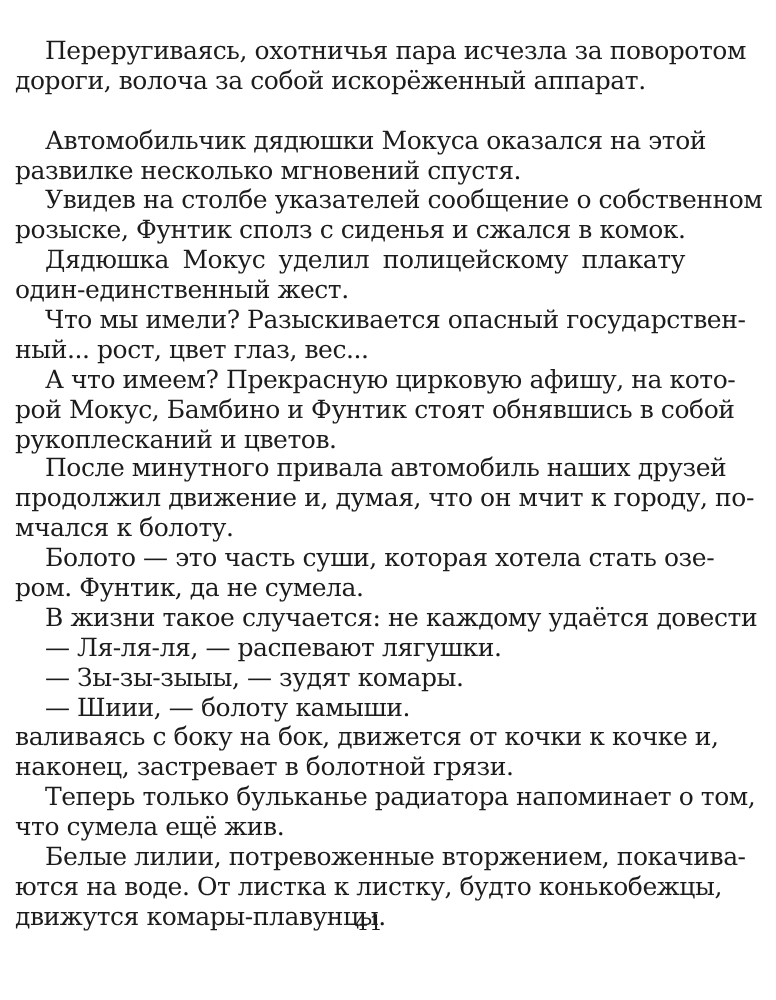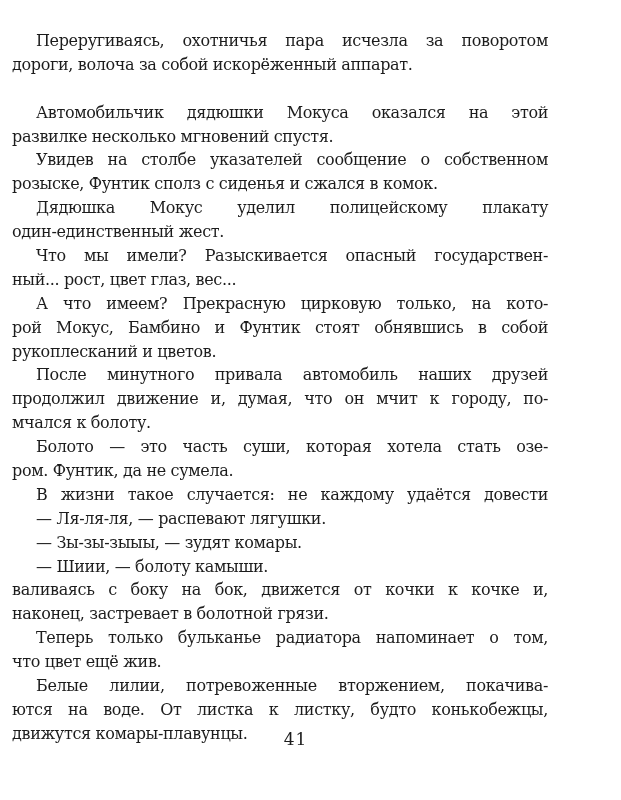--- a/index.html
+++ b/index.html
@@ -18,21 +18,21 @@
     .page {
       position: absolute;
       left: 12px;
       top: 29px;
       width: 536px;
     }
     .line {
       display: block;
       height: 23.9px;
       line-height: 23.9px;
-      font-size: 16px;
+      font-size: 20px;
       white-space: nowrap;
       letter-spacing: -0.35px;
     }
     .line.justify {
       text-align: justify;
       text-align-last: justify;
     }
     .line.indent {
       padding-left: 24px;
     }
@@ -62,36 +62,36 @@
     <span class="line">дороги, волоча за собой искорёженный аппарат.</span>
     <span class="line blank"></span>
     <span class="line indent justify">Автомобильчик дядюшки Мокуса оказался на этой</span>
     <span class="line">развилке несколько мгновений спустя.</span>
     <span class="line indent justify">Увидев на столбе указателей сообщение о собственном</span>
     <span class="line">розыске, Фунтик сполз с сиденья и сжался в комок.</span>
     <span class="line indent justify">Дядюшка Мокус уделил полицейскому плакату</span>
     <span class="line">один-единственный жест.</span>
     <span class="line indent justify">Что мы имели? Разыскивается опасный государствен-</span>
     <span class="line">ный... рост, цвет глаз, вес...</span>
-    <span class="line indent justify">А что имеем? Прекрасную цирковую только, на кото-</span>
+    <span class="line indent justify">А что имеем? Прекрасную цирковую афишу, на кото-</span>
     <span class="line justify">рой Мокус, Бамбино и Фунтик стоят обнявшись в собой</span>
     <span class="line">рукоплесканий и цветов.</span>
     <span class="line indent justify">После минутного привала автомобиль наших друзей</span>
     <span class="line justify">продолжил движение и, думая, что он мчит к городу, по-</span>
     <span class="line">мчался к болоту.</span>
     <span class="line indent justify">Болото — это часть суши, которая хотела стать озе-</span>
     <span class="line">ром. Фунтик, да не сумела.</span>
     <span class="line indent justify">В жизни такое случается: не каждому удаётся довести</span>
     <span class="line indent">— Ля-ля-ля, — распевают лягушки.</span>
     <span class="line indent">— Зы-зы-зыыы, — зудят комары.</span>
     <span class="line indent">— Шиии, — болоту камыши.</span>
     <span class="line justify">валиваясь с боку на бок, движется от кочки к кочке и,</span>
     <span class="line">наконец, застревает в болотной грязи.</span>
     <span class="line indent justify">Теперь только бульканье радиатора напоминает о том,</span>
-    <span class="line">что цвет ещё жив.</span>
+    <span class="line">что сумела ещё жив.</span>
     <span class="line indent justify">Белые лилии, потревоженные вторжением, покачива-</span>
     <span class="line justify">ются на воде. От листка к листку, будто конькобежцы,</span>
     <span class="line">движутся комары-плавунцы.</span>
   </div>
 
 <div class="page-number">
   <span>41</span>
 </div>
 
 </body></html>

